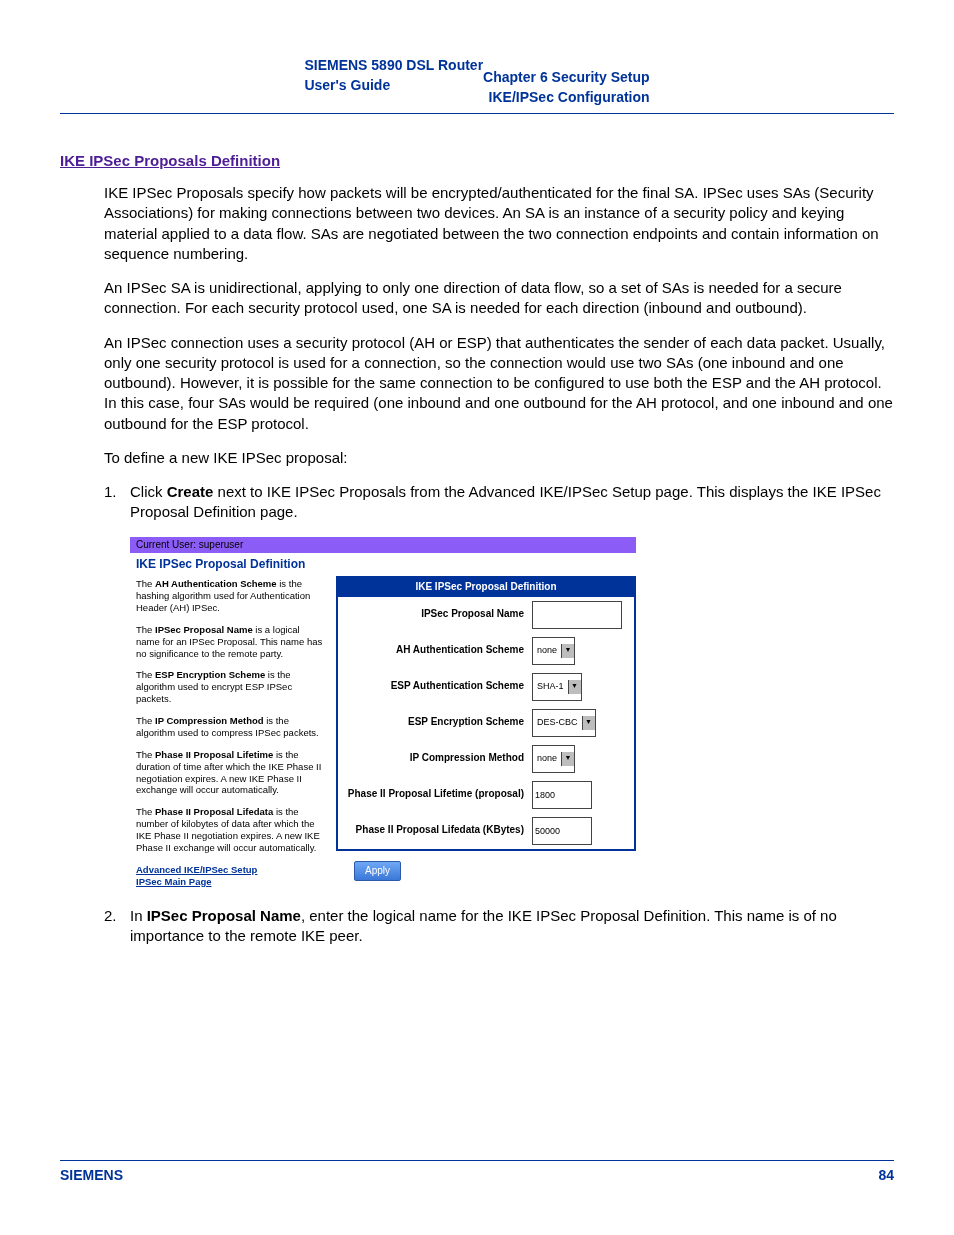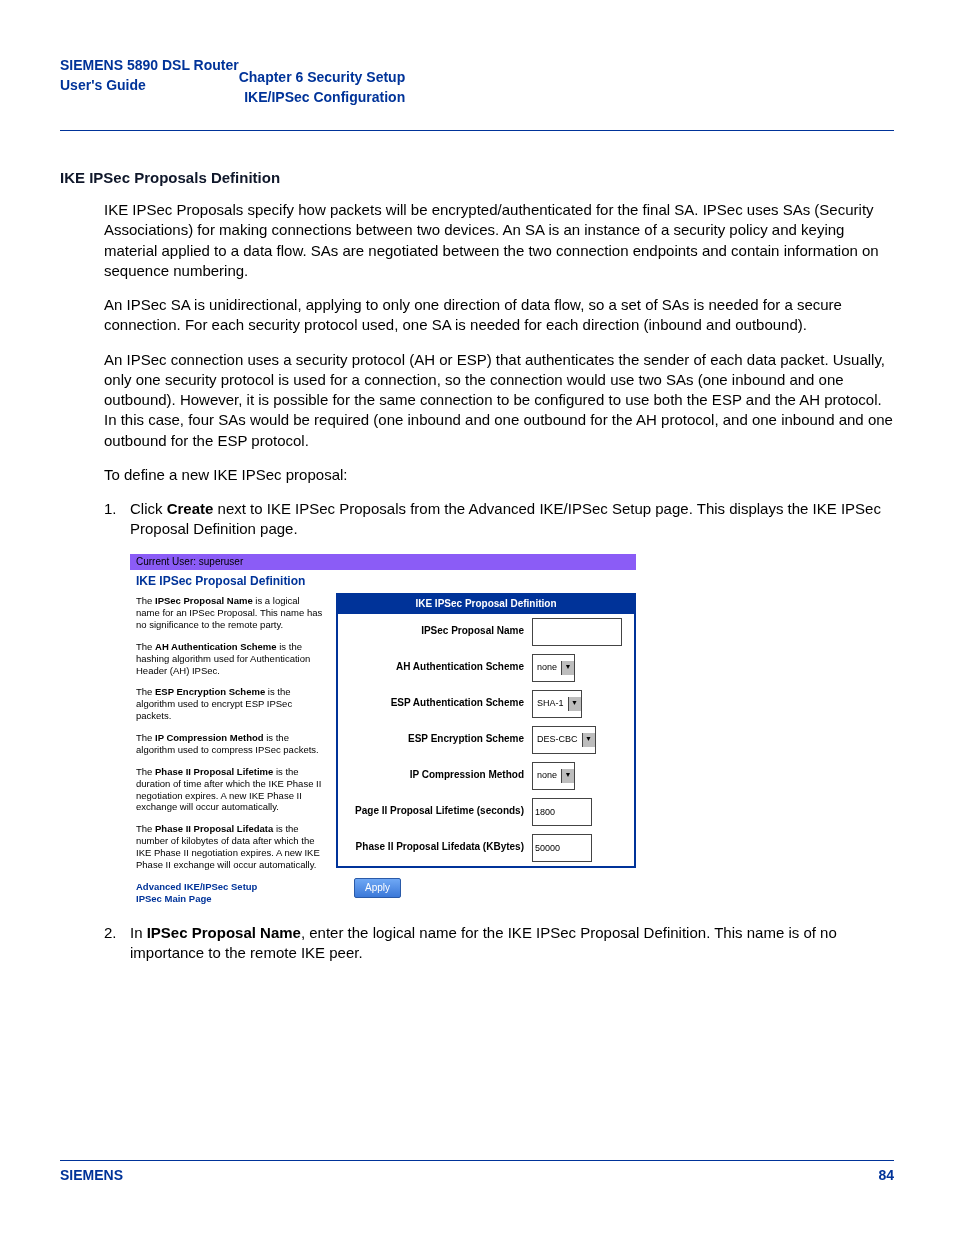--- a/index.html
+++ b/index.html
@@ -12,38 +12,39 @@
   }
   .page {
     width: 954px;
     height: 1235px;
     position: relative;
     box-sizing: border-box;
     padding: 56px 60px 40px 60px;
   }
   .hdr {
     display: flex;
-    justify-content: flex-start;
+    justify-content: center;
     border-bottom: 1.5px solid #003399;
-    padding-bottom: 23px;
+    padding-bottom: 6px;
     margin-bottom: 38px;
   }
   .hdr-left, .hdr-right {
     color: #003399;
     font-weight: bold;
     font-size: 14px;
     line-height: 1.4;
   }
   .hdr-right { text-align: right; margin-top: 12px; }
   .body {
     padding-left: 44px;
   }
   .section-title {
-    color: #0f172a;
-    font-weight: bold;
+    color: #4c1d95;
+    font-weight: bold;
+    text-decoration: underline;
     margin-left: -44px;
     margin-bottom: 14px;
     font-size: 15px;
   }
   .para {
     margin: 0 0 14px 0;
     line-height: 1.35;
   }
   .list-item {
     display: flex;
@@ -78,20 +79,21 @@
   .ss-left {
     width: 190px;
     padding: 2px 6px 4px 6px;
     font-size: 9.5px;
     color: #000;
   }
   .ss-left p { margin: 0 0 10px 0; }
   .ss-left .lnk {
     color: #003399;
     font-weight: bold;
+    text-decoration: underline;
     display: block;
     font-size: 9.5px;
   }
   .ss-right {
     flex: 1;
     padding: 0 0 0 4px;
   }
   .ss-form {
     border: 2px solid #003399;
     background: #fff;
@@ -197,22 +199,22 @@
       <div>
         <span>Click </span><b>Create</b><span> next to IKE IPSec Proposals from the Advanced IKE/IPSec Setup page. This displays the IKE IPSec Proposal Definition page.</span>
       </div>
     </div>
 
     <div class="screenshot">
       <div class="ss-yellow">Current User: superuser</div>
       <div class="ss-title">IKE IPSec Proposal Definition</div>
       <div class="ss-main">
         <div class="ss-left">
+          <p><span>The </span><b>AH Authentication Scheme</b><span> is the hashing algorithm used for Authentication Header (AH) IPSec.</span></p>
           <p><span>The </span><b>IPSec Proposal Name</b><span> is a logical name for an IPSec Proposal. This name has no significance to the remote party.</span></p>
-          <p><span>The </span><b>AH Authentication Scheme</b><span> is the hashing algorithm used for Authentication Header (AH) IPSec.</span></p>
           <p><span>The </span><b>ESP Encryption Scheme</b><span> is the algorithm used to encrypt ESP IPSec packets.</span></p>
           <p><span>The </span><b>IP Compression Method</b><span> is the algorithm used to compress IPSec packets.</span></p>
           <p><span>The </span><b>Phase II Proposal Lifetime</b><span> is the duration of time after which the IKE Phase II negotiation expires. A new IKE Phase II exchange will occur automatically.</span></p>
           <p><span>The </span><b>Phase II Proposal Lifedata</b><span> is the number of kilobytes of data after which the IKE Phase II negotiation expires. A new IKE Phase II exchange will occur automatically.</span></p>
           <span class="lnk">Advanced IKE/IPSec Setup</span>
           <span class="lnk">IPSec Main Page</span>
         </div>
         <div class="ss-right">
           <div class="ss-form">
             <div class="ss-form-head">IKE IPSec Proposal Definition</div>
@@ -256,21 +258,21 @@
               <div class="ss-row-label">IP Compression Method</div>
               <div class="ss-row-ctrl">
                 <span class="ss-select">
                     <span class="ss-sel-txt">none</span>
                     <span class="ss-sel-btn">▼</span>
                   </span>
               </div>
             </div>
 
             <div class="ss-row">
-              <div class="ss-row-label">Page II Proposal Lifetime (seconds)</div>
+              <div class="ss-row-label">Phase II Proposal Lifetime (proposal)</div>
               <div class="ss-row-ctrl"><input class="ss-input" style="width: 60px;" value="1800"></div>
             </div>
 
             <div class="ss-row">
               <div class="ss-row-label">Phase II Proposal Lifedata (KBytes)</div>
               <div class="ss-row-ctrl"><input class="ss-input" style="width: 60px;" value="50000"></div>
             </div>
           </div>
           <span class="ss-apply">Apply</span>
         </div>

